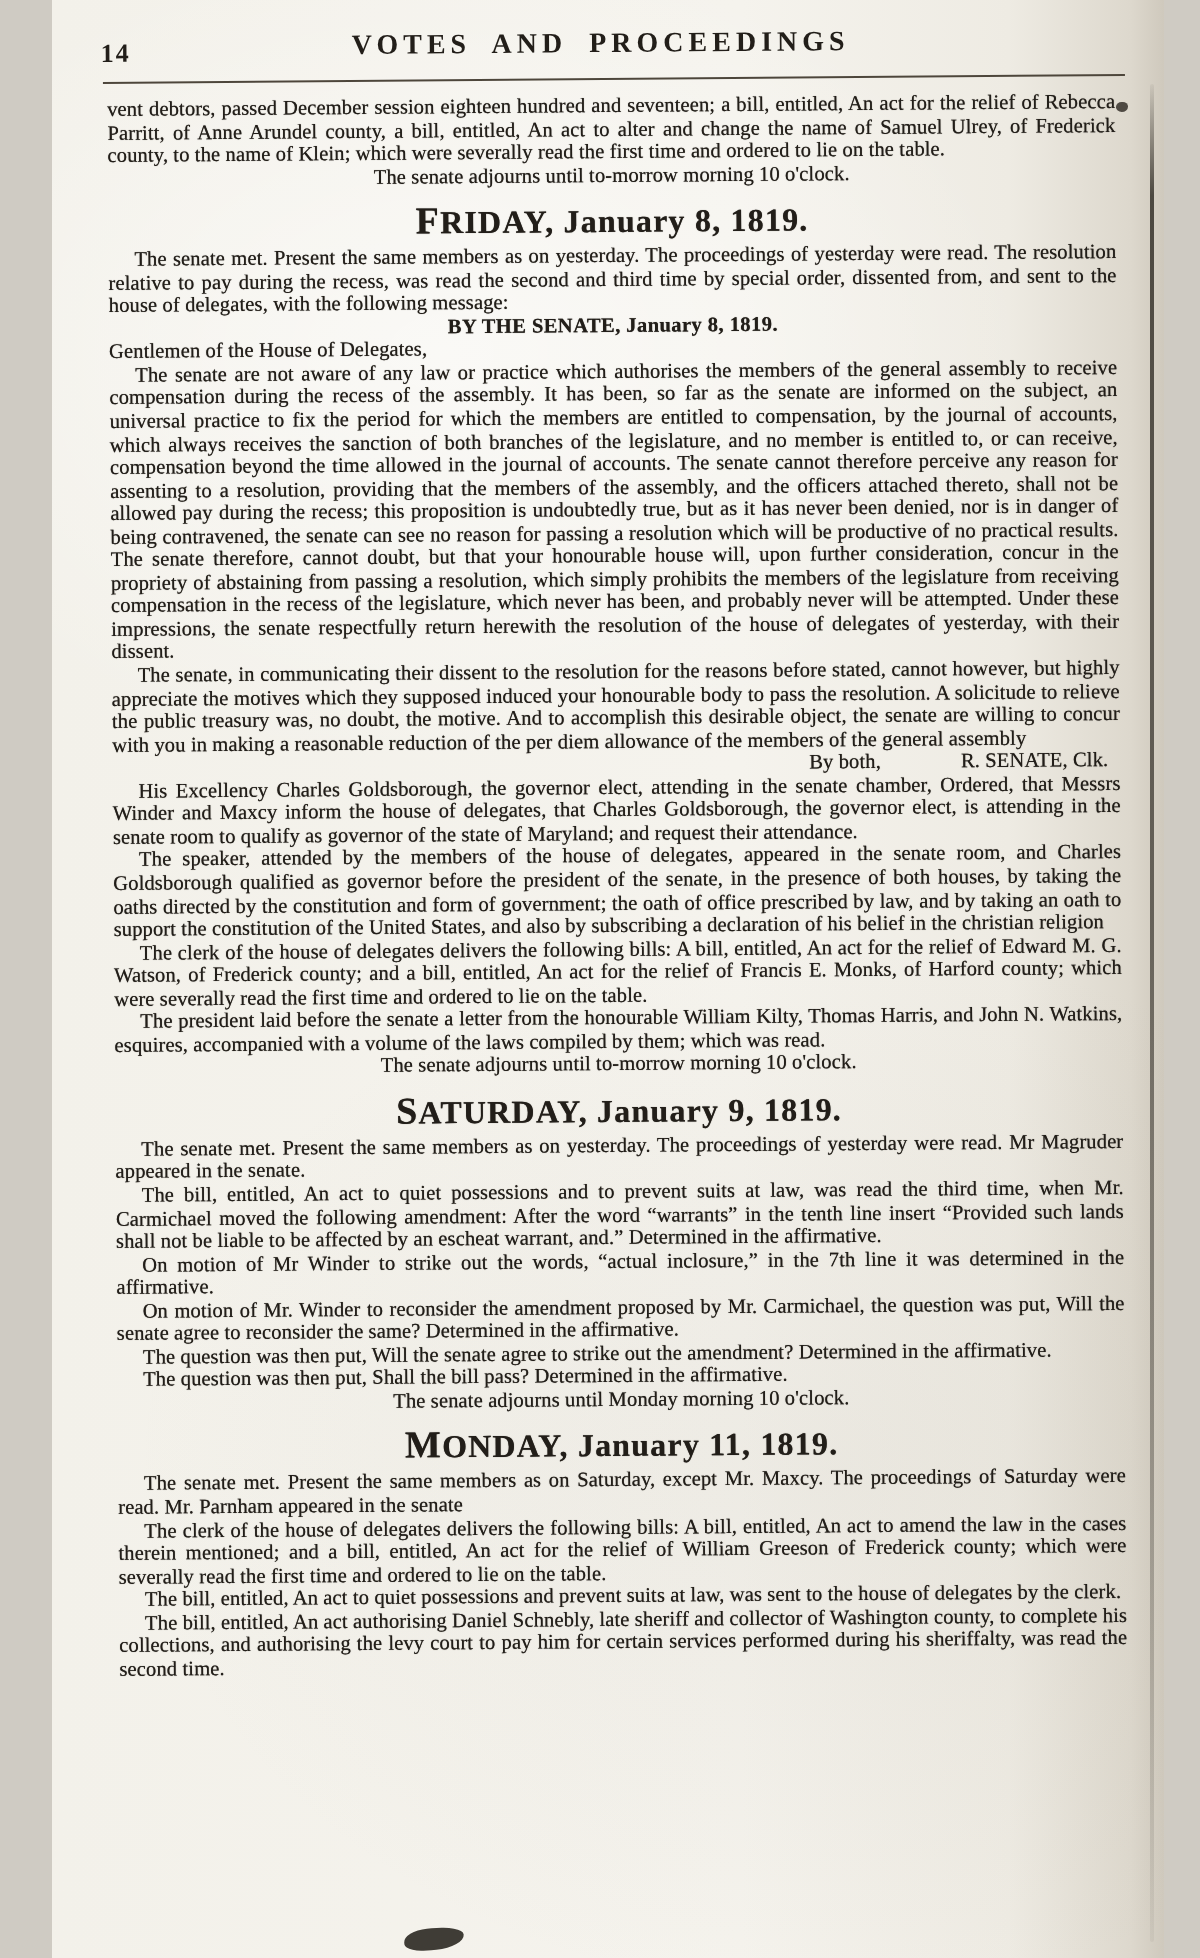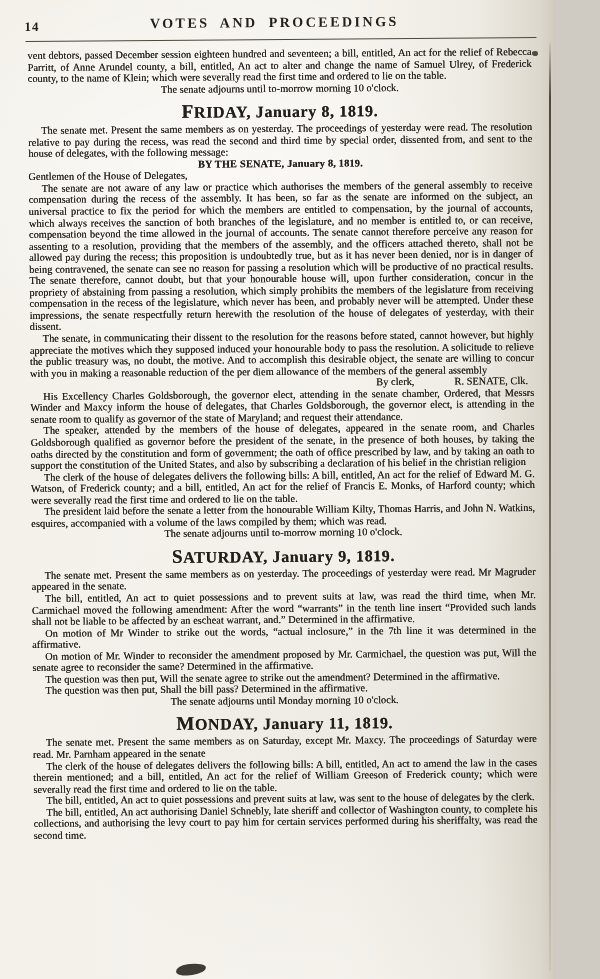--- a/index.html
+++ b/index.html
@@ -9,20 +9,21 @@
     background: #cfcbc3;
     font-family: "Liberation Serif", "DejaVu Serif", serif;
   }
   .page {
     position: relative; width: 556px; height: 979px; overflow: hidden;
     color: #221e19;
     background:
       radial-gradient(ellipse 420px 300px at 35% 18%, rgba(255,255,255,.55), rgba(255,255,255,0) 70%),
       radial-gradient(ellipse 500px 380px at 70% 75%, rgba(162,155,140,.10), rgba(162,155,140,0) 70%),
       linear-gradient(90deg, #f3f1ea 0%, #f5f3ed 62%, #eeebe3 86%, #ddd8cd 97%, #cfc9bd 100%);
+    margin-left: 26px;
   }
   .scan { position: absolute; inset: 0; transform: rotate(-0.45deg); }
 
   .header { position: relative; height: 40px; }
   .page-number {
     position: absolute; left: 28px; top: 17px;
     font-size: 13px; font-weight: bold; letter-spacing: 1px;
   }
   .page-title {
     margin: 0; position: absolute; left: 0; right: 0; top: 15px;
@@ -91,21 +92,21 @@
       <p class="para noindent">vent debtors, passed December session eighteen hundred and seventeen; a bill, entitled, An act for the relief of Rebecca Parritt, of Anne Arundel county, a bill, entitled, An act to alter and change the name of Samuel Ulrey, of Frederick county, to the name of Klein; which were severally read the first time and ordered to lie on the table.</p>
       <p class="centerline">The senate adjourns until to-morrow morning 10 o'clock.</p>
 
       <h2 class="date-heading">FRIDAY, January 8, 1819.</h2>
       <p class="para">The senate met. Present the same members as on yesterday. The proceedings of yesterday were read. The resolution relative to pay during the recess, was read the second and third time by special order, dissented from, and sent to the house of delegates, with the following message:</p>
       <p class="centerline by-senate">BY THE SENATE, January 8, 1819.</p>
       <p class="salutation">Gentlemen of the House of Delegates,</p>
       <p class="para">The senate are not aware of any law or practice which authorises the members of the general assembly to receive compensation during the recess of the assembly. It has been, so far as the senate are informed on the subject, an universal practice to fix the period for which the members are entitled to compensation, by the journal of accounts, which always receives the sanction of both branches of the legislature, and no member is entitled to, or can receive, compensation beyond the time allowed in the journal of accounts. The senate cannot therefore perceive any reason for assenting to a resolution, providing that the members of the assembly, and the officers attached thereto, shall not be allowed pay during the recess; this proposition is undoubtedly true, but as it has never been denied, nor is in danger of being contravened, the senate can see no reason for passing a resolution which will be productive of no practical results. The senate therefore, cannot doubt, but that your honourable house will, upon further consideration, concur in the propriety of abstaining from passing a resolution, which simply prohibits the members of the legislature from receiving compensation in the recess of the legislature, which never has been, and probably never will be attempted. Under these impressions, the senate respectfully return herewith the resolution of the house of delegates of yesterday, with their dissent.</p>
       <p class="para">The senate, in communicating their dissent to the resolution for the reasons before stated, cannot however, but highly appreciate the motives which they supposed induced your honourable body to pass the resolution. A solicitude to relieve the public treasury was, no doubt, the motive. And to accomplish this desirable object, the senate are willing to concur with you in making a reasonable reduction of the per diem allowance of the members of the general assembly</p>
       <p class="sig-row">
-        <span>By clerk,</span>
+        <span>By both,</span>
         <span>R. SENATE, Clk.</span>
       </p>
       <p class="para">His Excellency Charles Goldsborough, the governor elect, attending in the senate chamber, Ordered, that Messrs Winder and Maxcy inform the house of delegates, that Charles Goldsborough, the governor elect, is attending in the senate room to qualify as governor of the state of Maryland; and request their attendance.</p>
       <p class="para">The speaker, attended by the members of the house of delegates, appeared in the senate room, and Charles Goldsborough qualified as governor before the president of the senate, in the presence of both houses, by taking the oaths directed by the constitution and form of government; the oath of office prescribed by law, and by taking an oath to support the constitution of the United States, and also by subscribing a declaration of his belief in the christian religion</p>
       <p class="para">The clerk of the house of delegates delivers the following bills: A bill, entitled, An act for the relief of Edward M. G. Watson, of Frederick county; and a bill, entitled, An act for the relief of Francis E. Monks, of Harford county; which were severally read the first time and ordered to lie on the table.</p>
       <p class="para">The president laid before the senate a letter from the honourable William Kilty, Thomas Harris, and John N. Watkins, esquires, accompanied with a volume of the laws compiled by them; which was read.</p>
       <p class="centerline">The senate adjourns until to-morrow morning 10 o'clock.</p>
 
       <h2 class="date-heading">SATURDAY, January 9, 1819.</h2>
       <p class="para">The senate met. Present the same members as on yesterday. The proceedings of yesterday were read. Mr Magruder appeared in the senate.</p>

